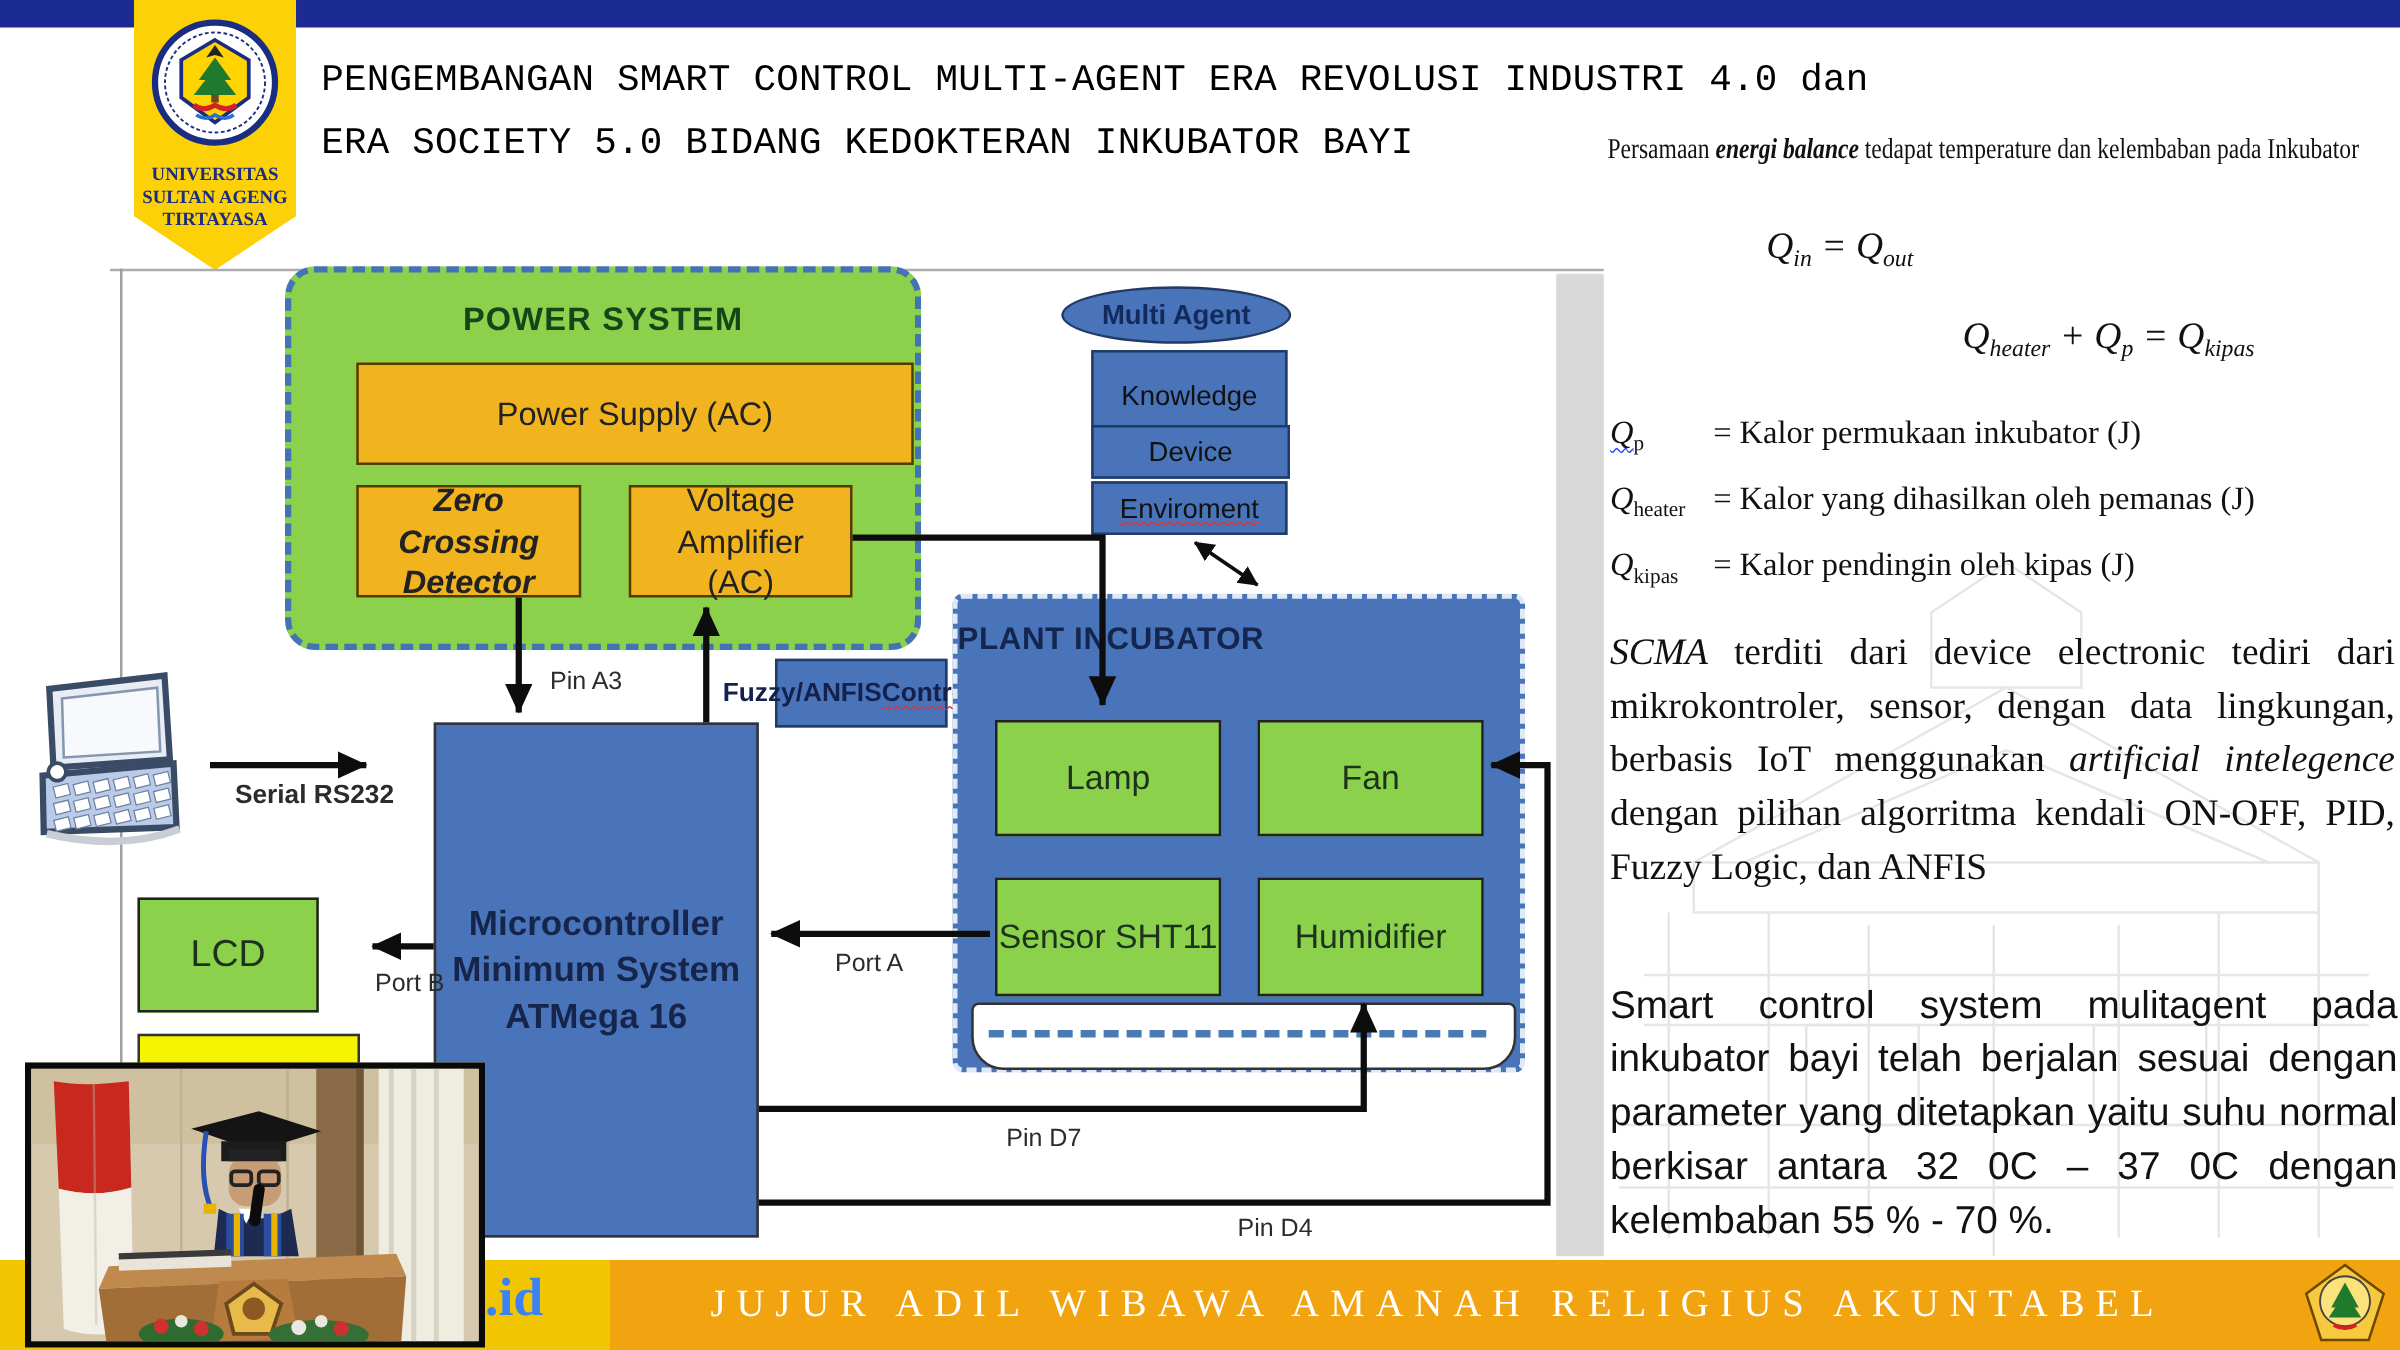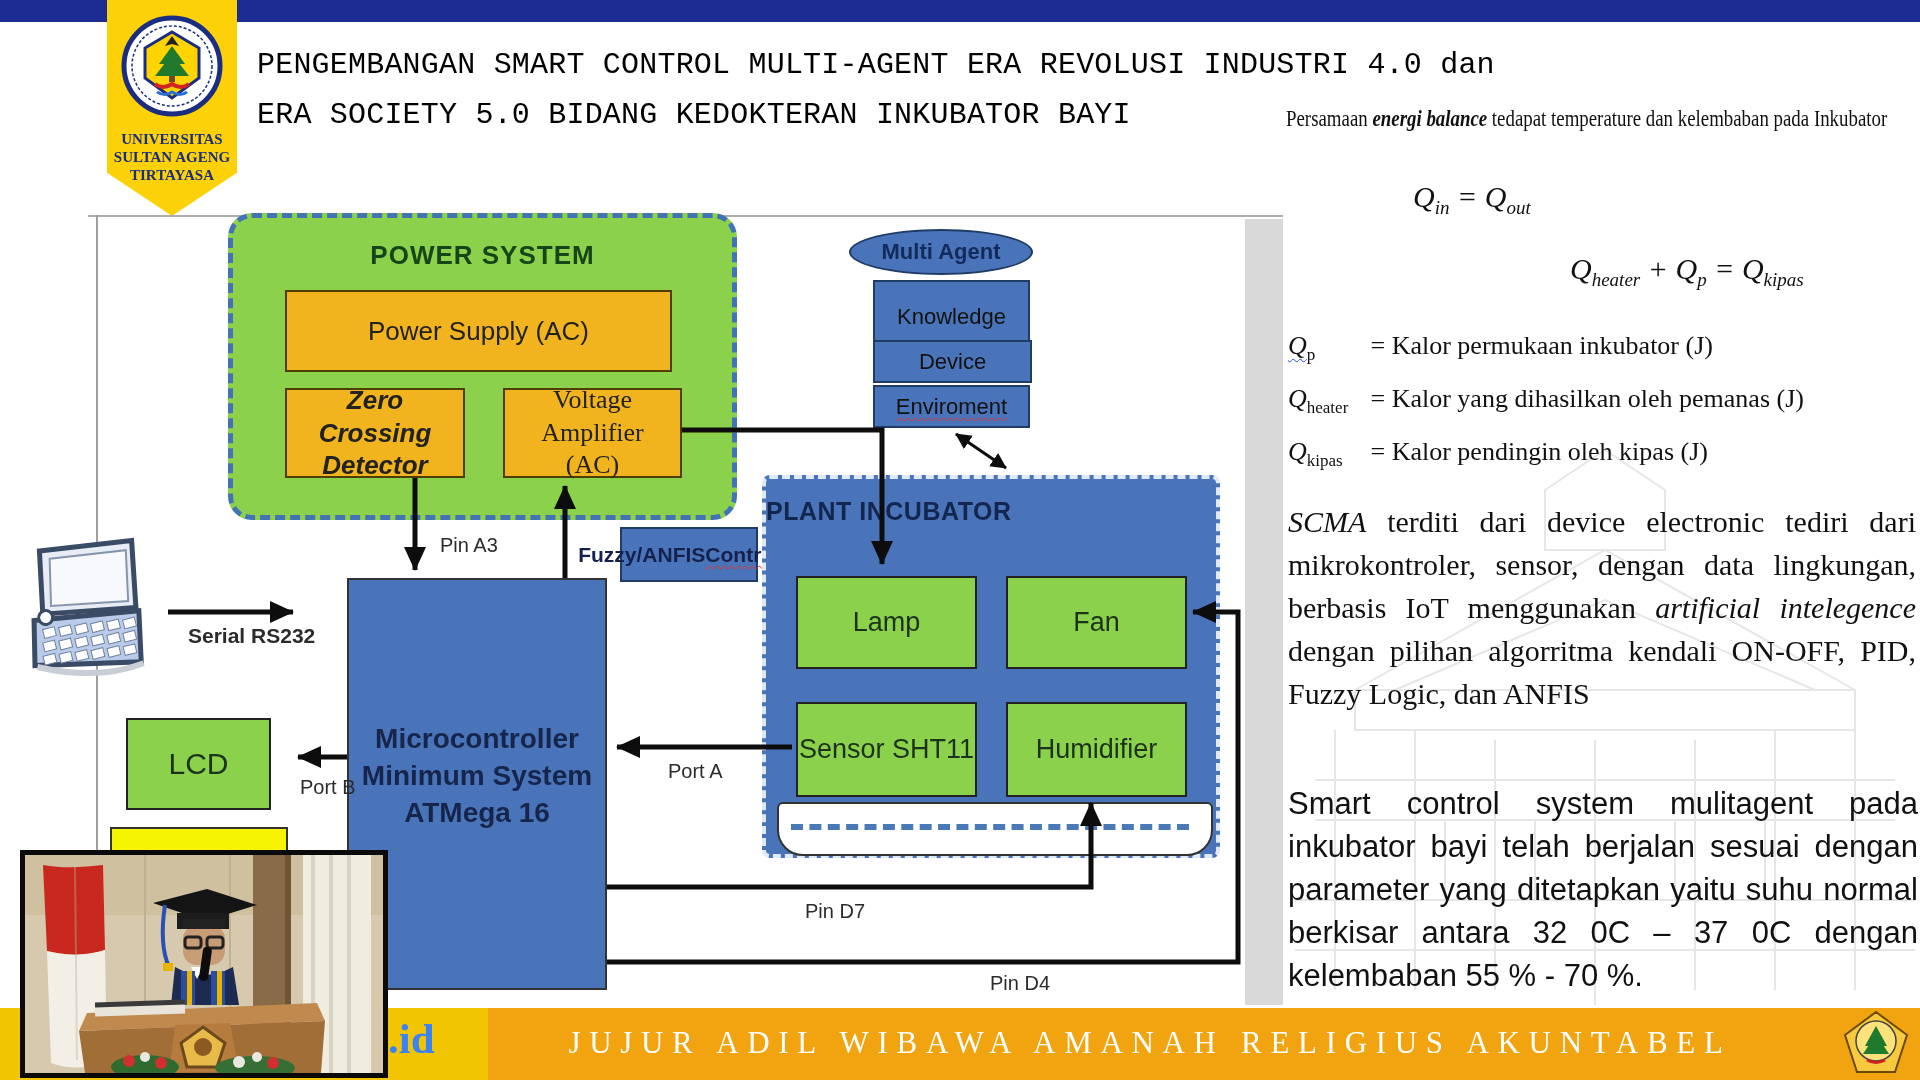--- a/index.html
+++ b/index.html
@@ -151,23 +151,23 @@
   </div>
 
   <div class="abs smart">Smart control system mulitagent pada inkubator bayi telah berjalan sesuai dengan parameter yang ditetapkan yaitu suhu normal berkisar antara 32 0C – 37 0C dengan kelembaban 55 % - 70 %.</div>
 
   <div class="abs scan-topline"></div>
   <div class="abs scan-vline"></div>
   <div class="abs scan-strip"></div>
 
   <div class="abs powerbox">
     <div class="powertitle">POWER SYSTEM</div>
-    <div class="obox" style="left:52px;top:72px;width:387px;height:82px;">Power Supply (AC)</div>
+    <div class="obox" style="left:52px;top:72px;width:446px;height:82px;">Power Supply (AC)</div>
     <div class="obox" style="left:52px;top:170px;width:180px;height:90px;font-style:italic;font-weight:bold;padding:0 14px;">Zero Crossing Detector</div>
-    <div class="obox" style="left:270px;top:170px;width:179px;height:90px;padding:0 10px;font-family:Liberation Serif, serif;">Voltage Amplifier (AC)</div>
+    <div class="obox" style="left:270px;top:170px;width:179px;height:90px;padding:0 10px;">Voltage Amplifier (AC)</div>
   </div>
 
   <div class="abs bbox ellipse">Multi Agent</div>
   <div class="abs bbox" style="left:873px;top:280px;width:157px;height:73px;">Knowledge</div>
   <div class="abs bbox" style="left:873px;top:340px;width:159px;height:43px;">Device</div>
   <div class="abs bbox" style="left:873px;top:385px;width:157px;height:43px;">
       <span class="wavy-red">Enviroment</span>
     </div>
 
   <div class="abs bbox fuzzy">
@@ -187,21 +187,21 @@
   </div>
 
   <div class="abs micro">
     <div class="microtext">
       <div>Microcontroller</div>
       <div>Minimum System</div>
       <div>ATMega 16</div>
     </div>
   </div>
 
-  <div class="abs gbox" style="left:110px;top:718px;width:145px;height:92px;font-size:30px;margin-left:16px;">LCD</div>
+  <div class="abs gbox" style="left:110px;top:718px;width:145px;height:92px;font-size:30px;">LCD</div>
   <div class="abs" style="left:110px;top:827px;width:178px;height:40px;background:#f6f400;border:2px solid #333;"></div>
 
   <svg class="abs" style="left:16px;top:520px;" width="170" height="185" viewBox="0 0 170 185">
     <g transform="rotate(-14 85 92)">
       <polygon points="40,18 132,30 120,96 28,80" fill="#e8edf5" stroke="#3a4b66" stroke-width="5"></polygon>
       <polygon points="48,28 124,38 114,88 38,74" fill="#f7f9fc" stroke="#8596ad" stroke-width="2"></polygon>
       <polygon points="18,84 122,100 112,150 8,128" fill="#b9cbe8" stroke="#3a4b66" stroke-width="5"></polygon>
       <g fill="#ffffff" stroke="#6e80a0" stroke-width="1">
         <rect x="24" y="95" width="12" height="9"></rect>
           <rect x="40" y="97" width="12" height="9"></rect>

